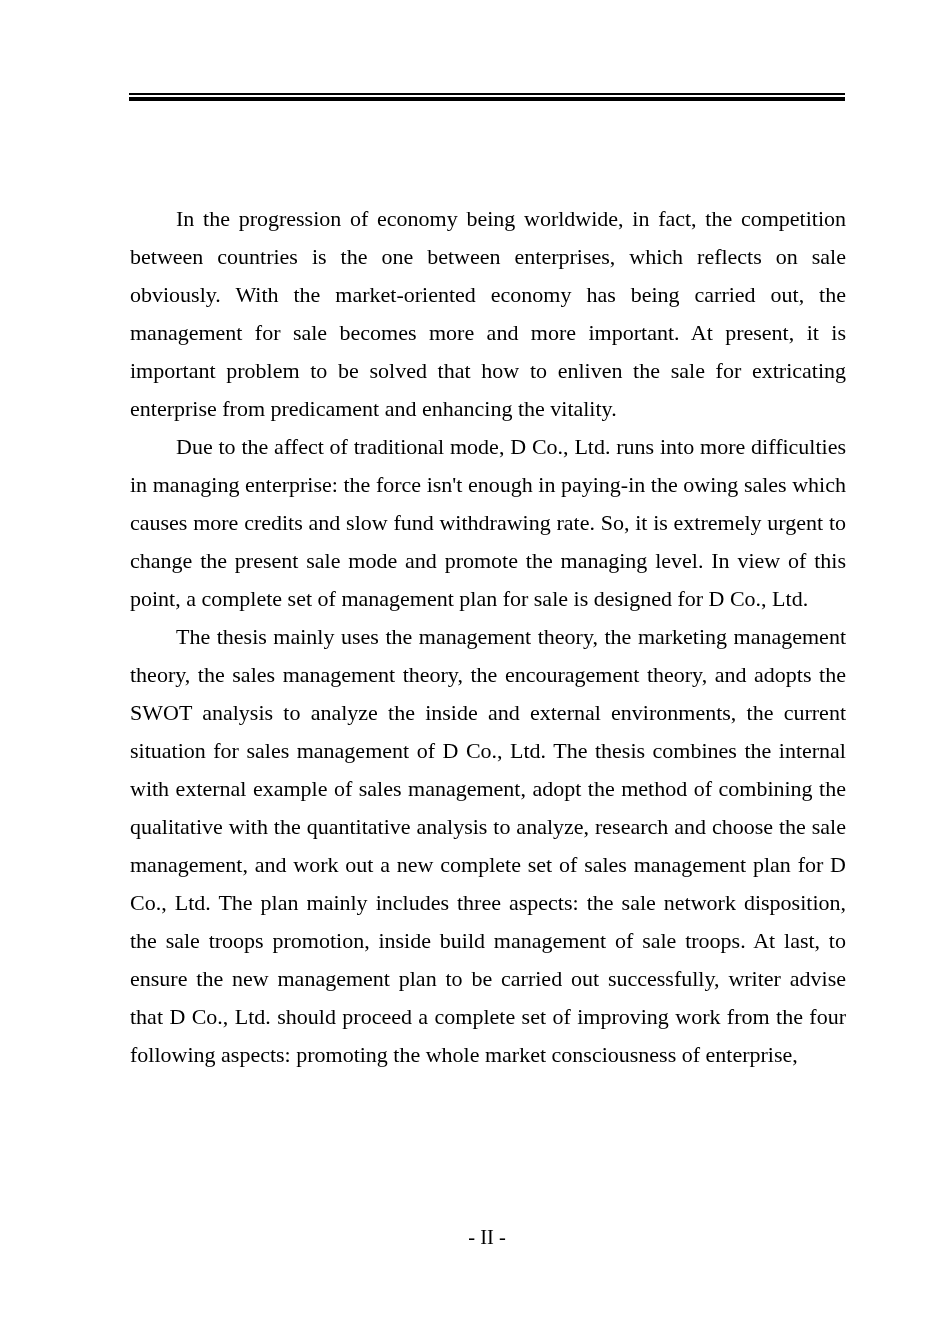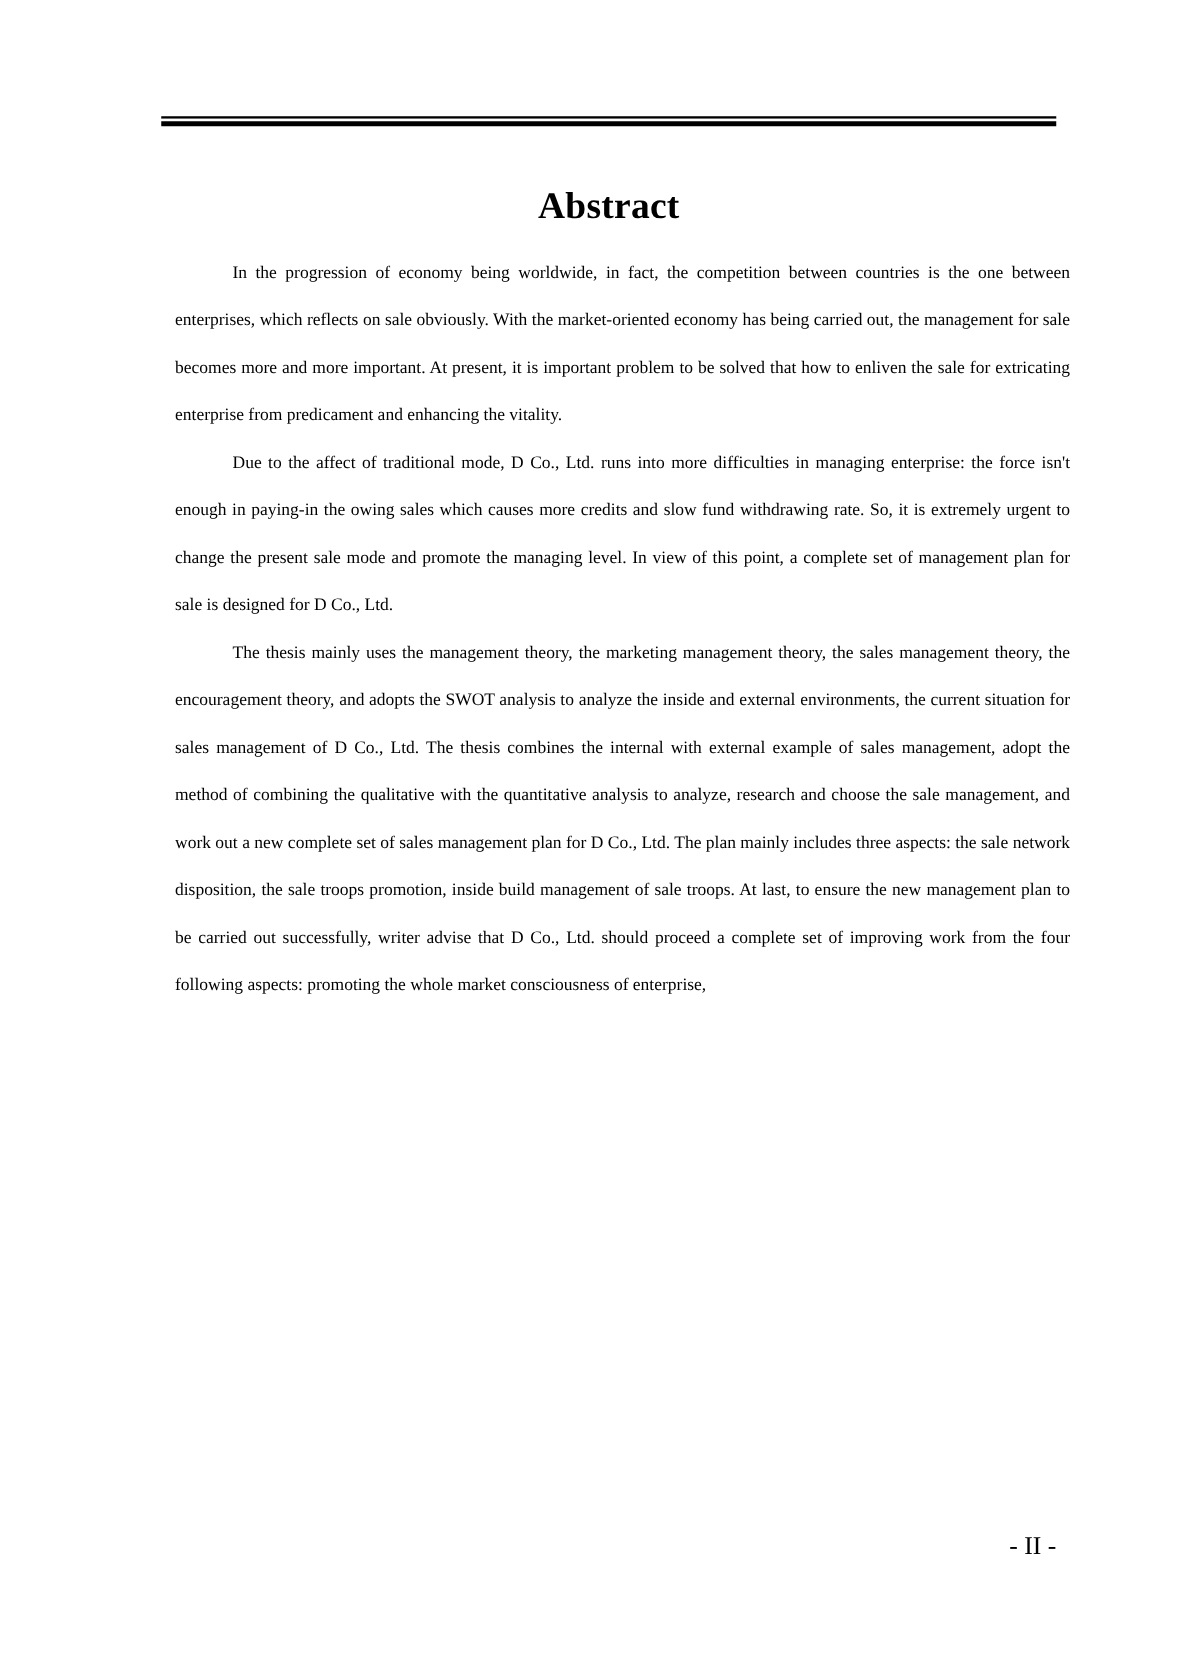--- a/index.html
+++ b/index.html
@@ -59,62 +59,61 @@
     width: 716px;
     text-align: center;
     font-size: 30px;
     font-weight: bold;
     line-height: 38px;
     letter-spacing: 0.2px;
   }
   
   .abstract-body {
     position: absolute;
-    left: 11px;
+    left: 1px;
     top: 200px;
     width: 716px;
-    font-size: 14px;
+    font-size: 22px;
     line-height: 38px;
     text-align: justify;
     text-justify: inter-word;
   }
   .abstract-body p {
     margin: 0;
     text-indent: 46px;
     text-align: justify;
   }
   .tail-lines {
     text-indent: 0;
     text-align: left;
   }
   
   .page-footer {
     position: absolute;
     left: 0;
     top: 1222px;
     width: 716px;
-    text-align: right;
+    text-align: center;
     font-size: 20.5px;
     line-height: 30px;
   }
 </style>
 </head>
 <body>
 
 <div class="page">
 
   <div class="content-frame">
 
     <div class="header-rule">
       <div class="rule-thin"></div>
       <div class="rule-gap"></div>
       <div class="rule-thick"></div>
     </div>
 
-    <h1 class="page-title">Abstract</h1>
 
     <div class="abstract-body">
       <p>In the progression of economy being worldwide, in fact, the competition between countries is the one between enterprises, which reflects on sale obviously. With the market-oriented economy has being carried out, the management for sale becomes more and more important. At present, it is important problem to be solved that how to enliven the sale for extricating enterprise from predicament and enhancing the vitality.</p>
       <p>Due to the affect of traditional mode, D Co., Ltd. runs into more difficulties in managing enterprise: the force isn't enough in paying-in the owing sales which causes more credits and slow fund withdrawing rate. So, it is extremely urgent to change the present sale mode and promote the managing level. In view of this point, a complete set of management plan for sale is designed for D Co., Ltd.</p>
       <p>The thesis mainly uses the management theory, the marketing management theory, the sales management theory, the encouragement theory, and adopts the SWOT analysis to analyze the inside and external environments, the current situation for sales management of D Co., Ltd. The thesis combines the internal with external example of sales management, adopt the method of combining the qualitative with the quantitative analysis to analyze, research and choose the sale management, and work out a new complete set of sales management plan for D Co., Ltd. The plan mainly includes three aspects: the sale network disposition, the sale troops promotion, inside build management of sale troops. At last, to ensure the new management plan to be carried out successfully, writer advise that D Co., Ltd. should proceed a complete set of improving work from the four following aspects: promoting the whole market consciousness of enterprise,</p>
     </div>
 
     <div class="page-footer">- II -</div>
 
   </div>

